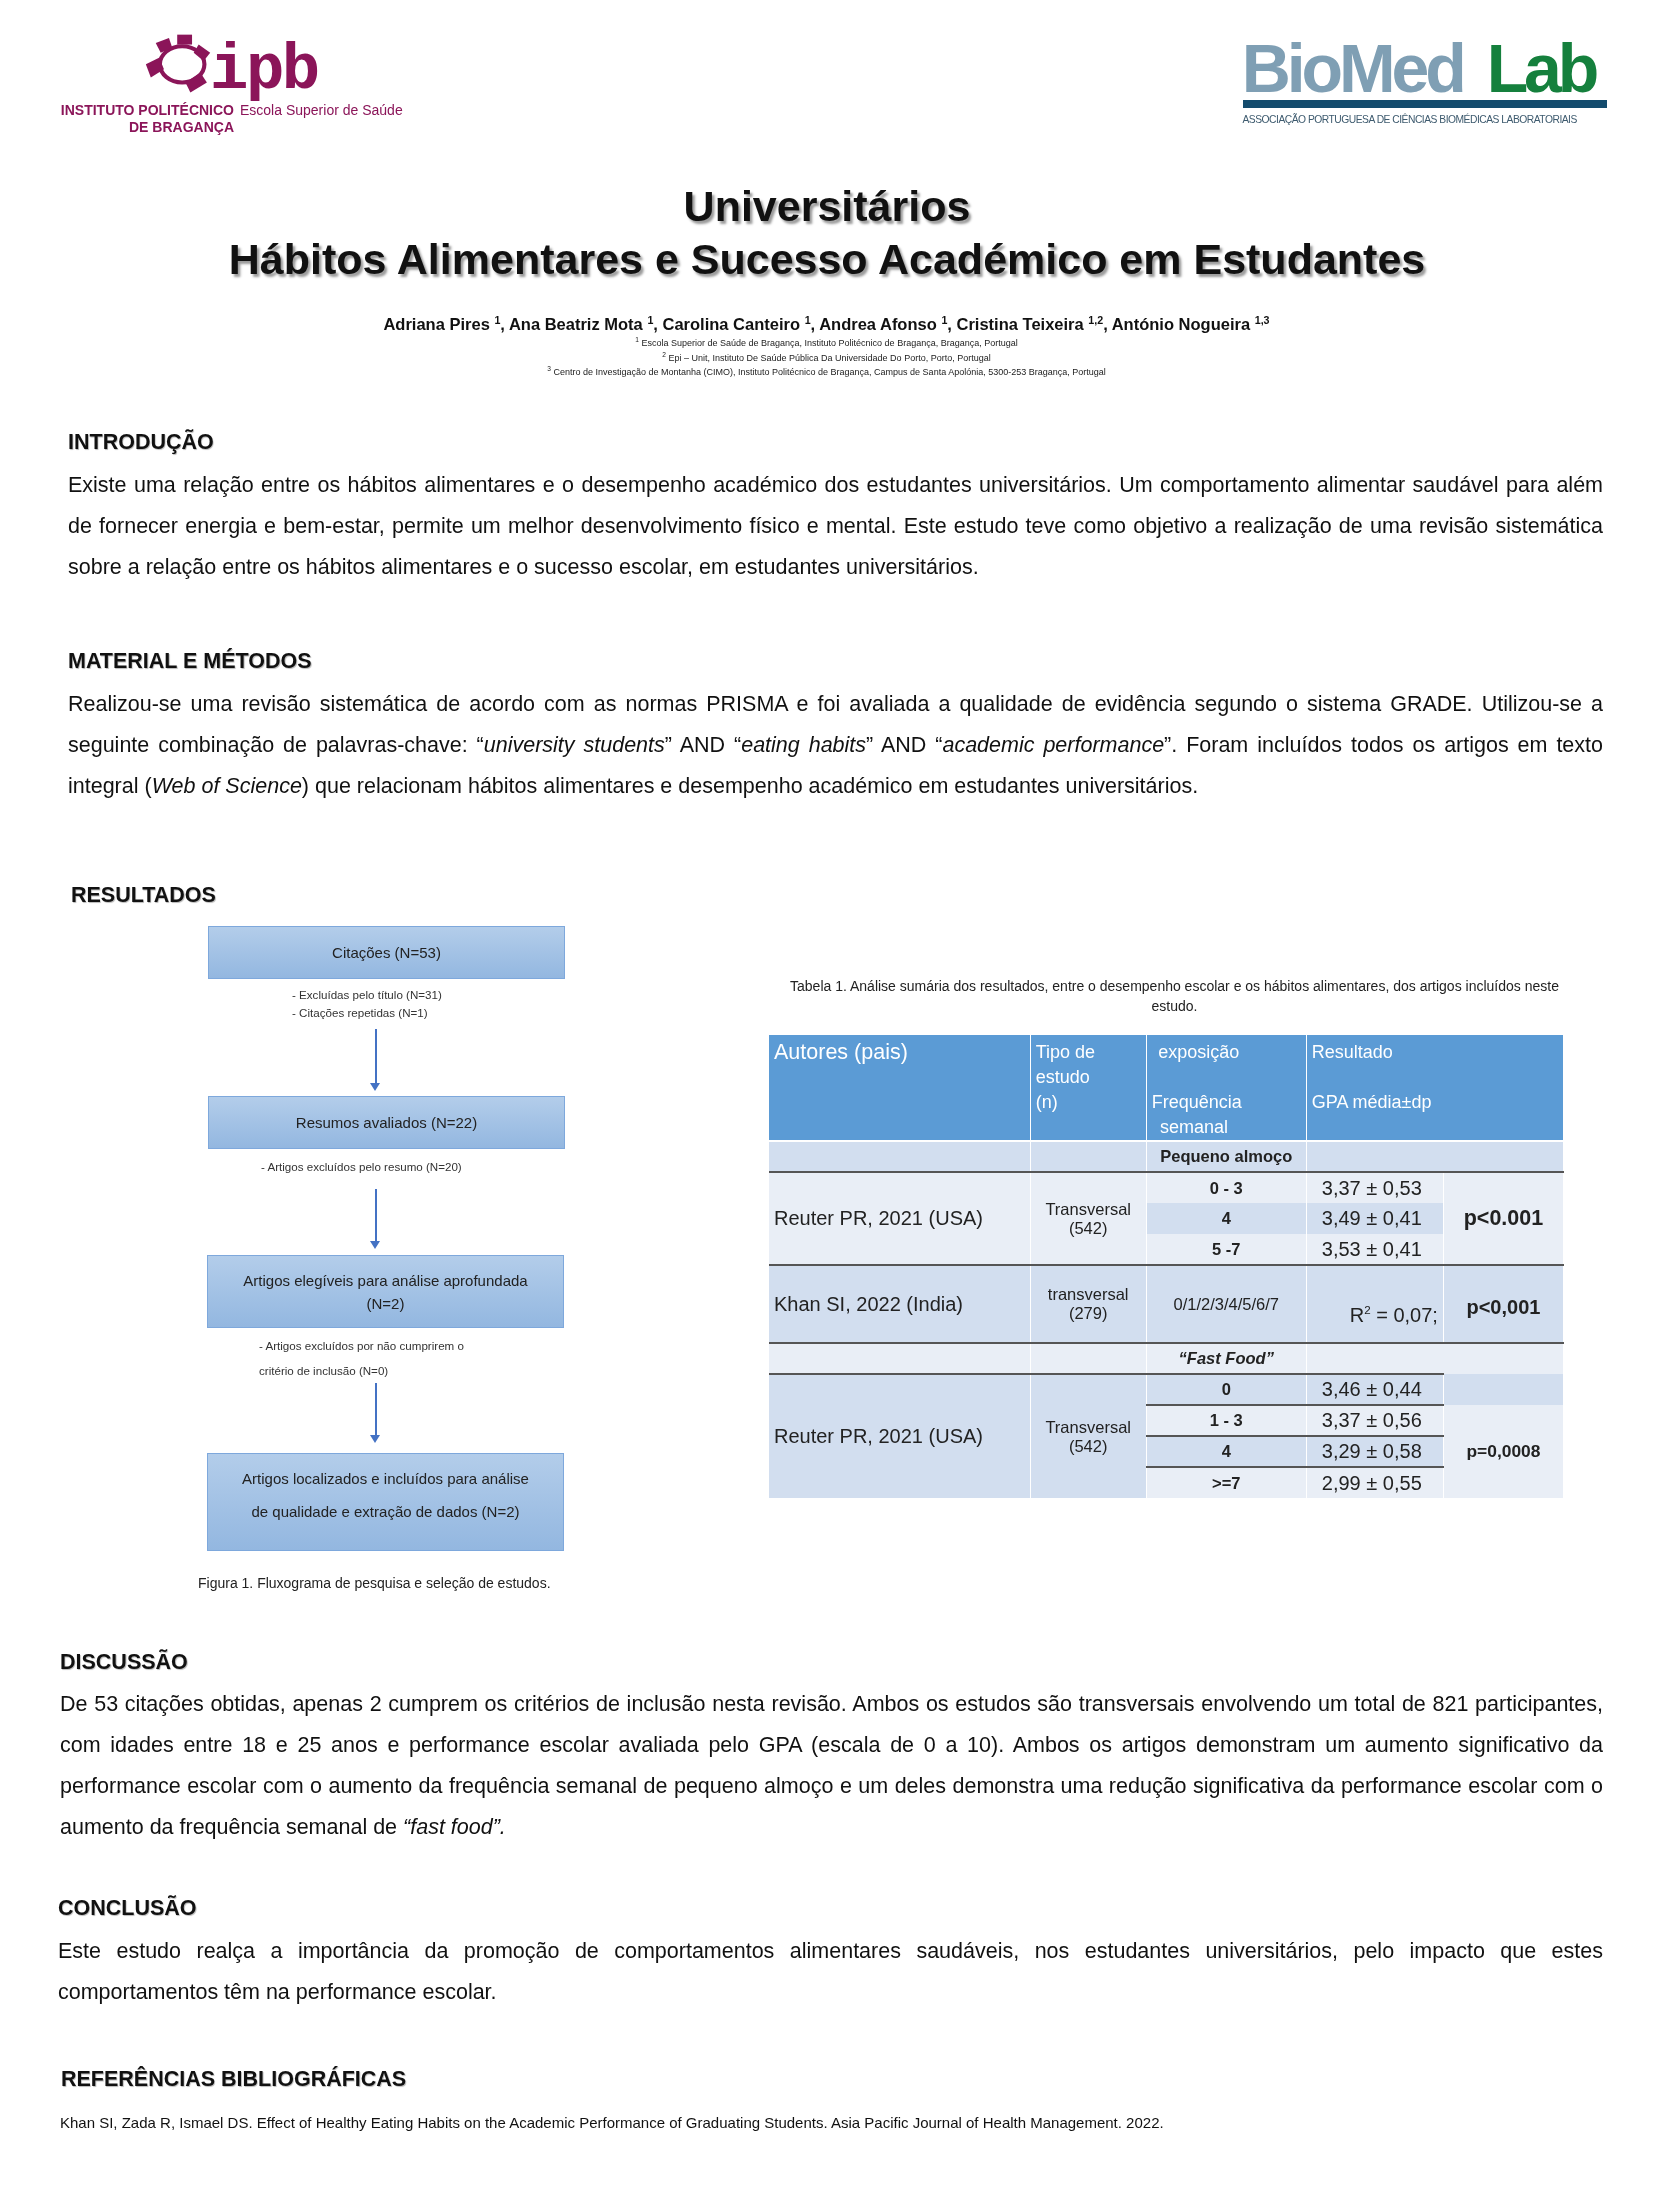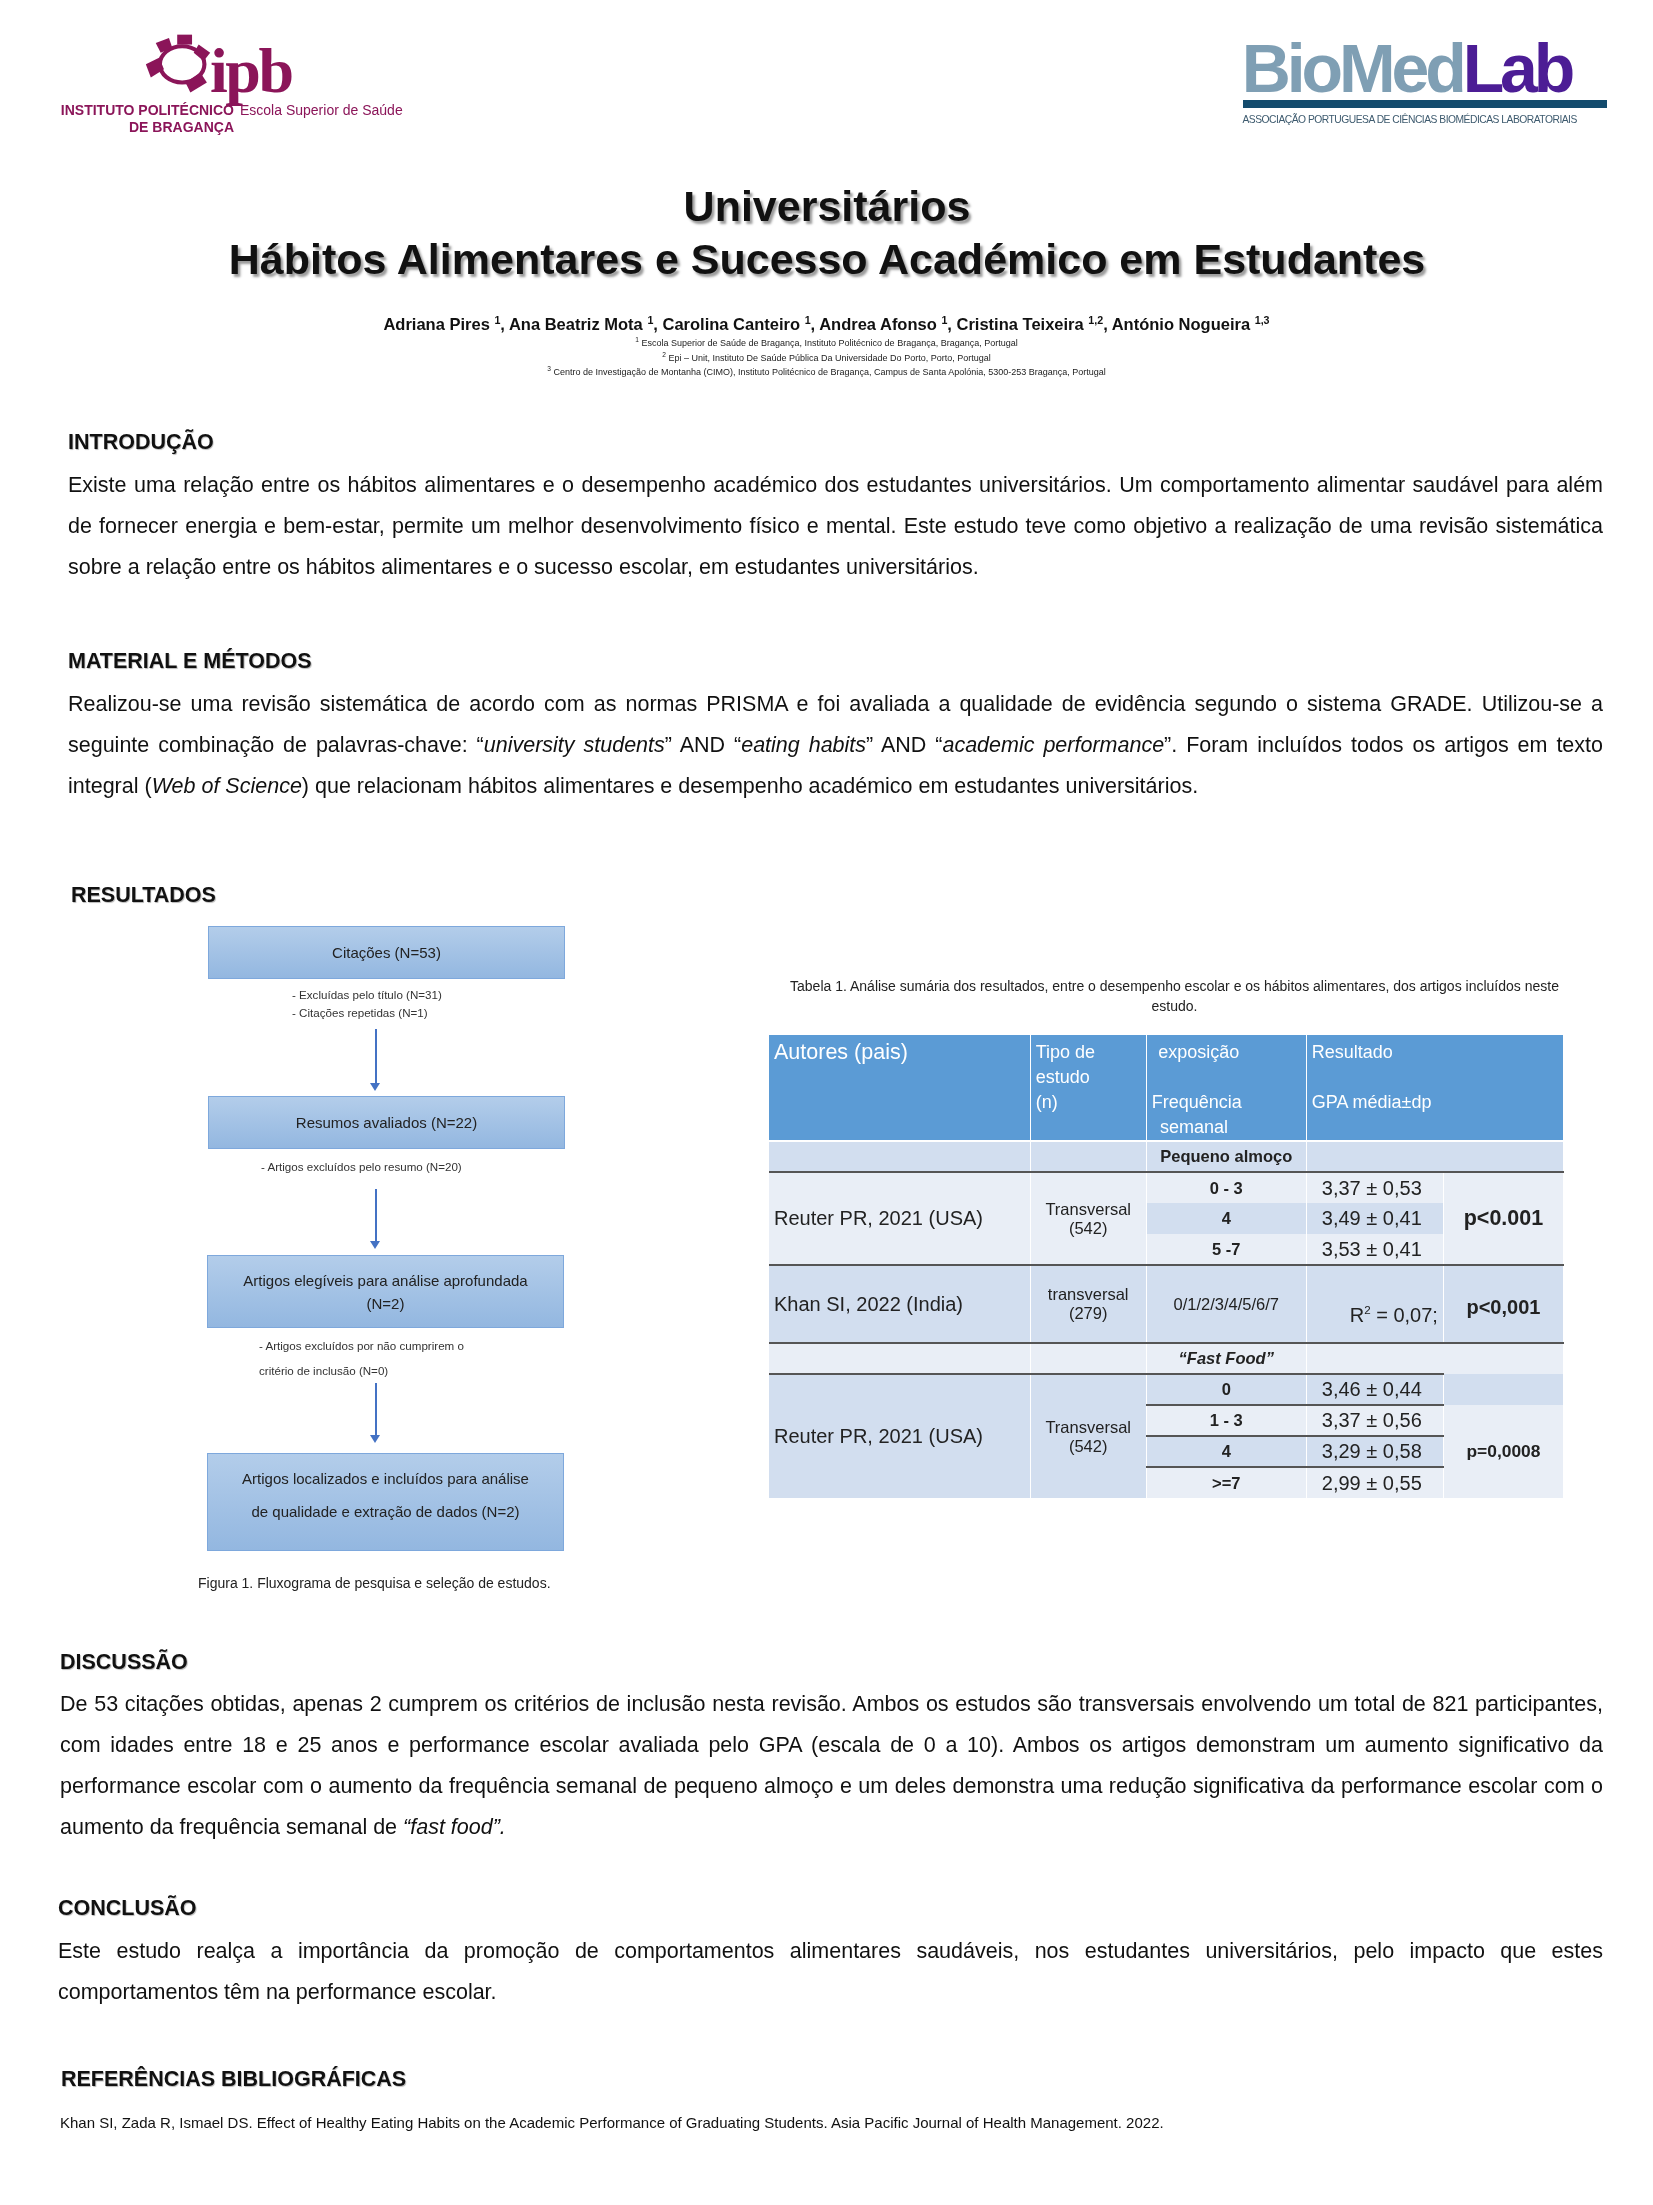--- a/index.html
+++ b/index.html
@@ -2,28 +2,28 @@
 <html style="font-size:13.2px"><head>
 <meta charset="utf-8">
 <style>
   * { box-sizing: border-box; margin: 0; padding: 0; }
   html, body { width: 1654px; height: 2205px; background: #ffffff; }
   body { position: relative; font-family: "Liberation Sans", sans-serif; color: #111; overflow: hidden; }
 
   
   .ipb-logo { position: absolute; left: 56px; top: 33px; width: 364px; height: 107px; }
   .ipb-mark { position: absolute; left: 83px; top: 0; width: 83px; height: 66px; }
-  .ipb-word { position: absolute; left: 154px; top: 5px; font-size: 64px; font-weight: bold; color: #8b1559; letter-spacing: -2.5px; line-height: 66px; font-family: Liberation Serif, serif; }
+  .ipb-word { position: absolute; left: 154px; top: 5px; font-size: 64px; font-weight: bold; color: #8b1559; letter-spacing: -2.5px; line-height: 66px; font-family: Liberation Mono, monospace; }
   .ipb-inst { position: absolute; left: 0; top: 69px; width: 178px; text-align: right; font-size: 14px; font-weight: bold; color: #8b1559; line-height: 16.5px; }
   .ipb-school { position: absolute; left: 184px; top: 69px; font-size: 14px; color: #8b1559; line-height: 16.5px; white-space: nowrap; }
 
   .bml-logo { position: absolute; left: 1240px; top: 31px; width: 380px; height: 107px; }
   .bml-word { position: absolute; left: 1.7px; top: 0; font-size: 68px; font-weight: bold; letter-spacing: -4.1px; line-height: 74px; white-space: nowrap; }
   .bml-word .bio { color: #7f9fb4; }
-  .bml-word .lab { color: #4c1d95; }
+  .bml-word .lab { color: #15803d; margin-left: 24px; }
   .bml-bar { position: absolute; left: 2.5px; top: 69px; width: 364px; height: 8.3px; background: #134b6d; }
   .bml-sub { position: absolute; left: 2.5px; top: 83px; width: 368px; font-size: 10.3px; color: #3d5a6e; letter-spacing: -0.5px; white-space: nowrap; }
 
   
   .title { position: absolute; left: 124px; top: 180px; width: 1406px; text-align: center; font-size: 43px; font-weight: bold; line-height: 53px; color: #111; text-shadow: 2.5px 2.5px 2.5px #9a9a9a; }
   .authors { position: absolute; left: 165px; top: 313px; width: 1323px; text-align: center; font-size: 16.5px; font-weight: bold; }
   .authors sup { font-size: 10.7px; }
   .affil { position: absolute; left: 165px; width: 1323px; text-align: center; font-size: 9px; color: #222; }
   .affil sup { font-size: 6.6px; }
 

